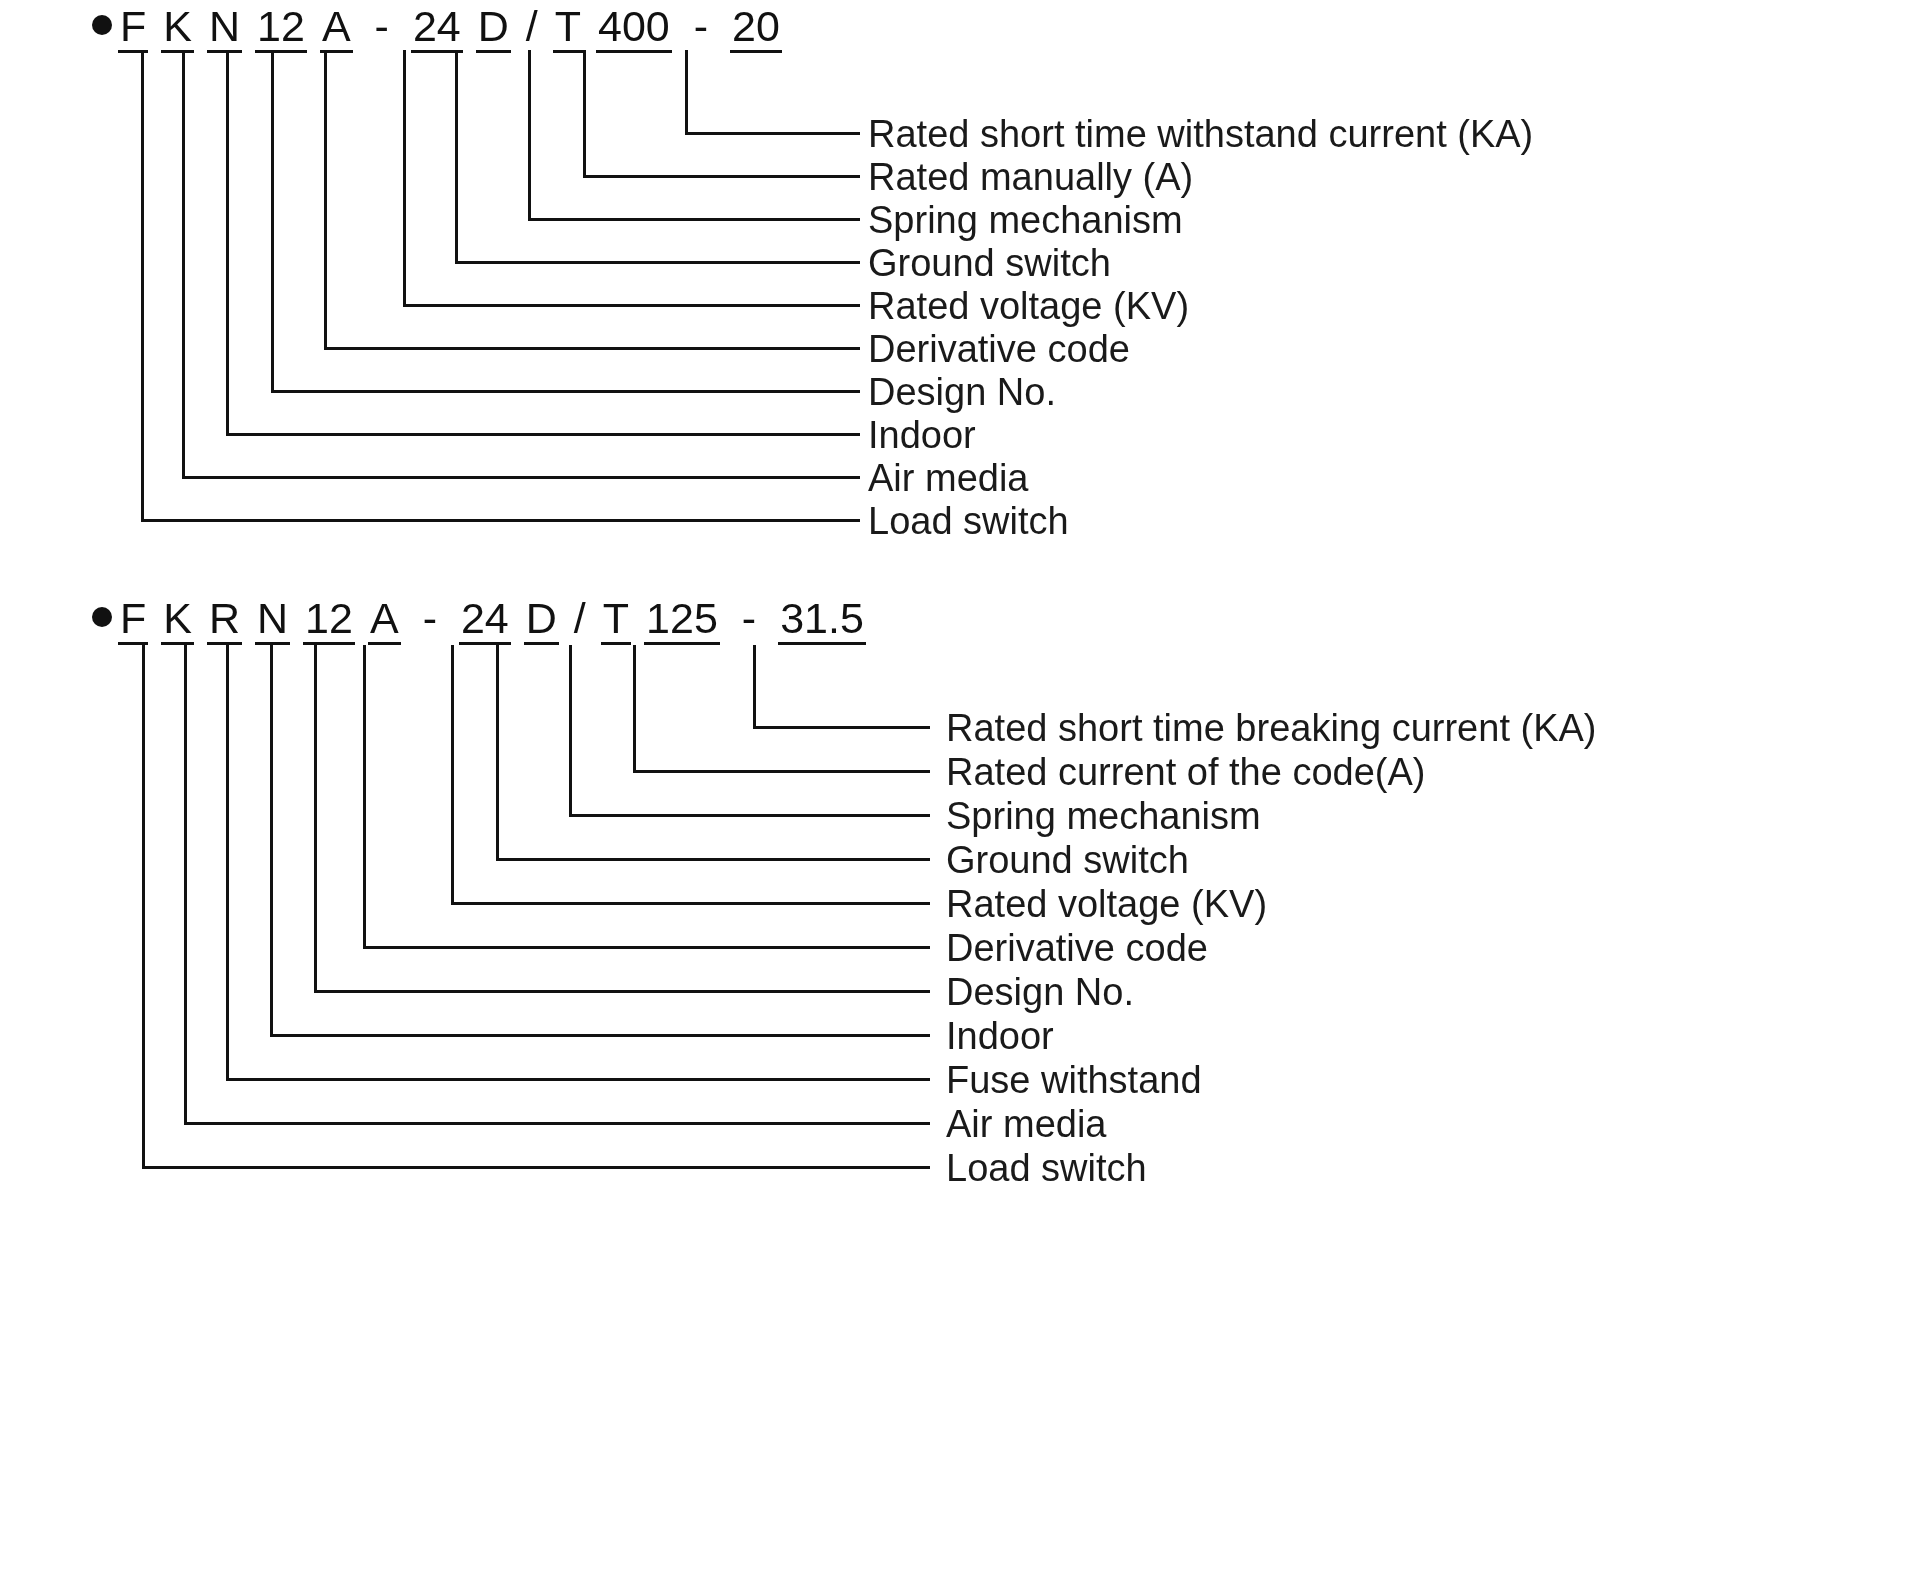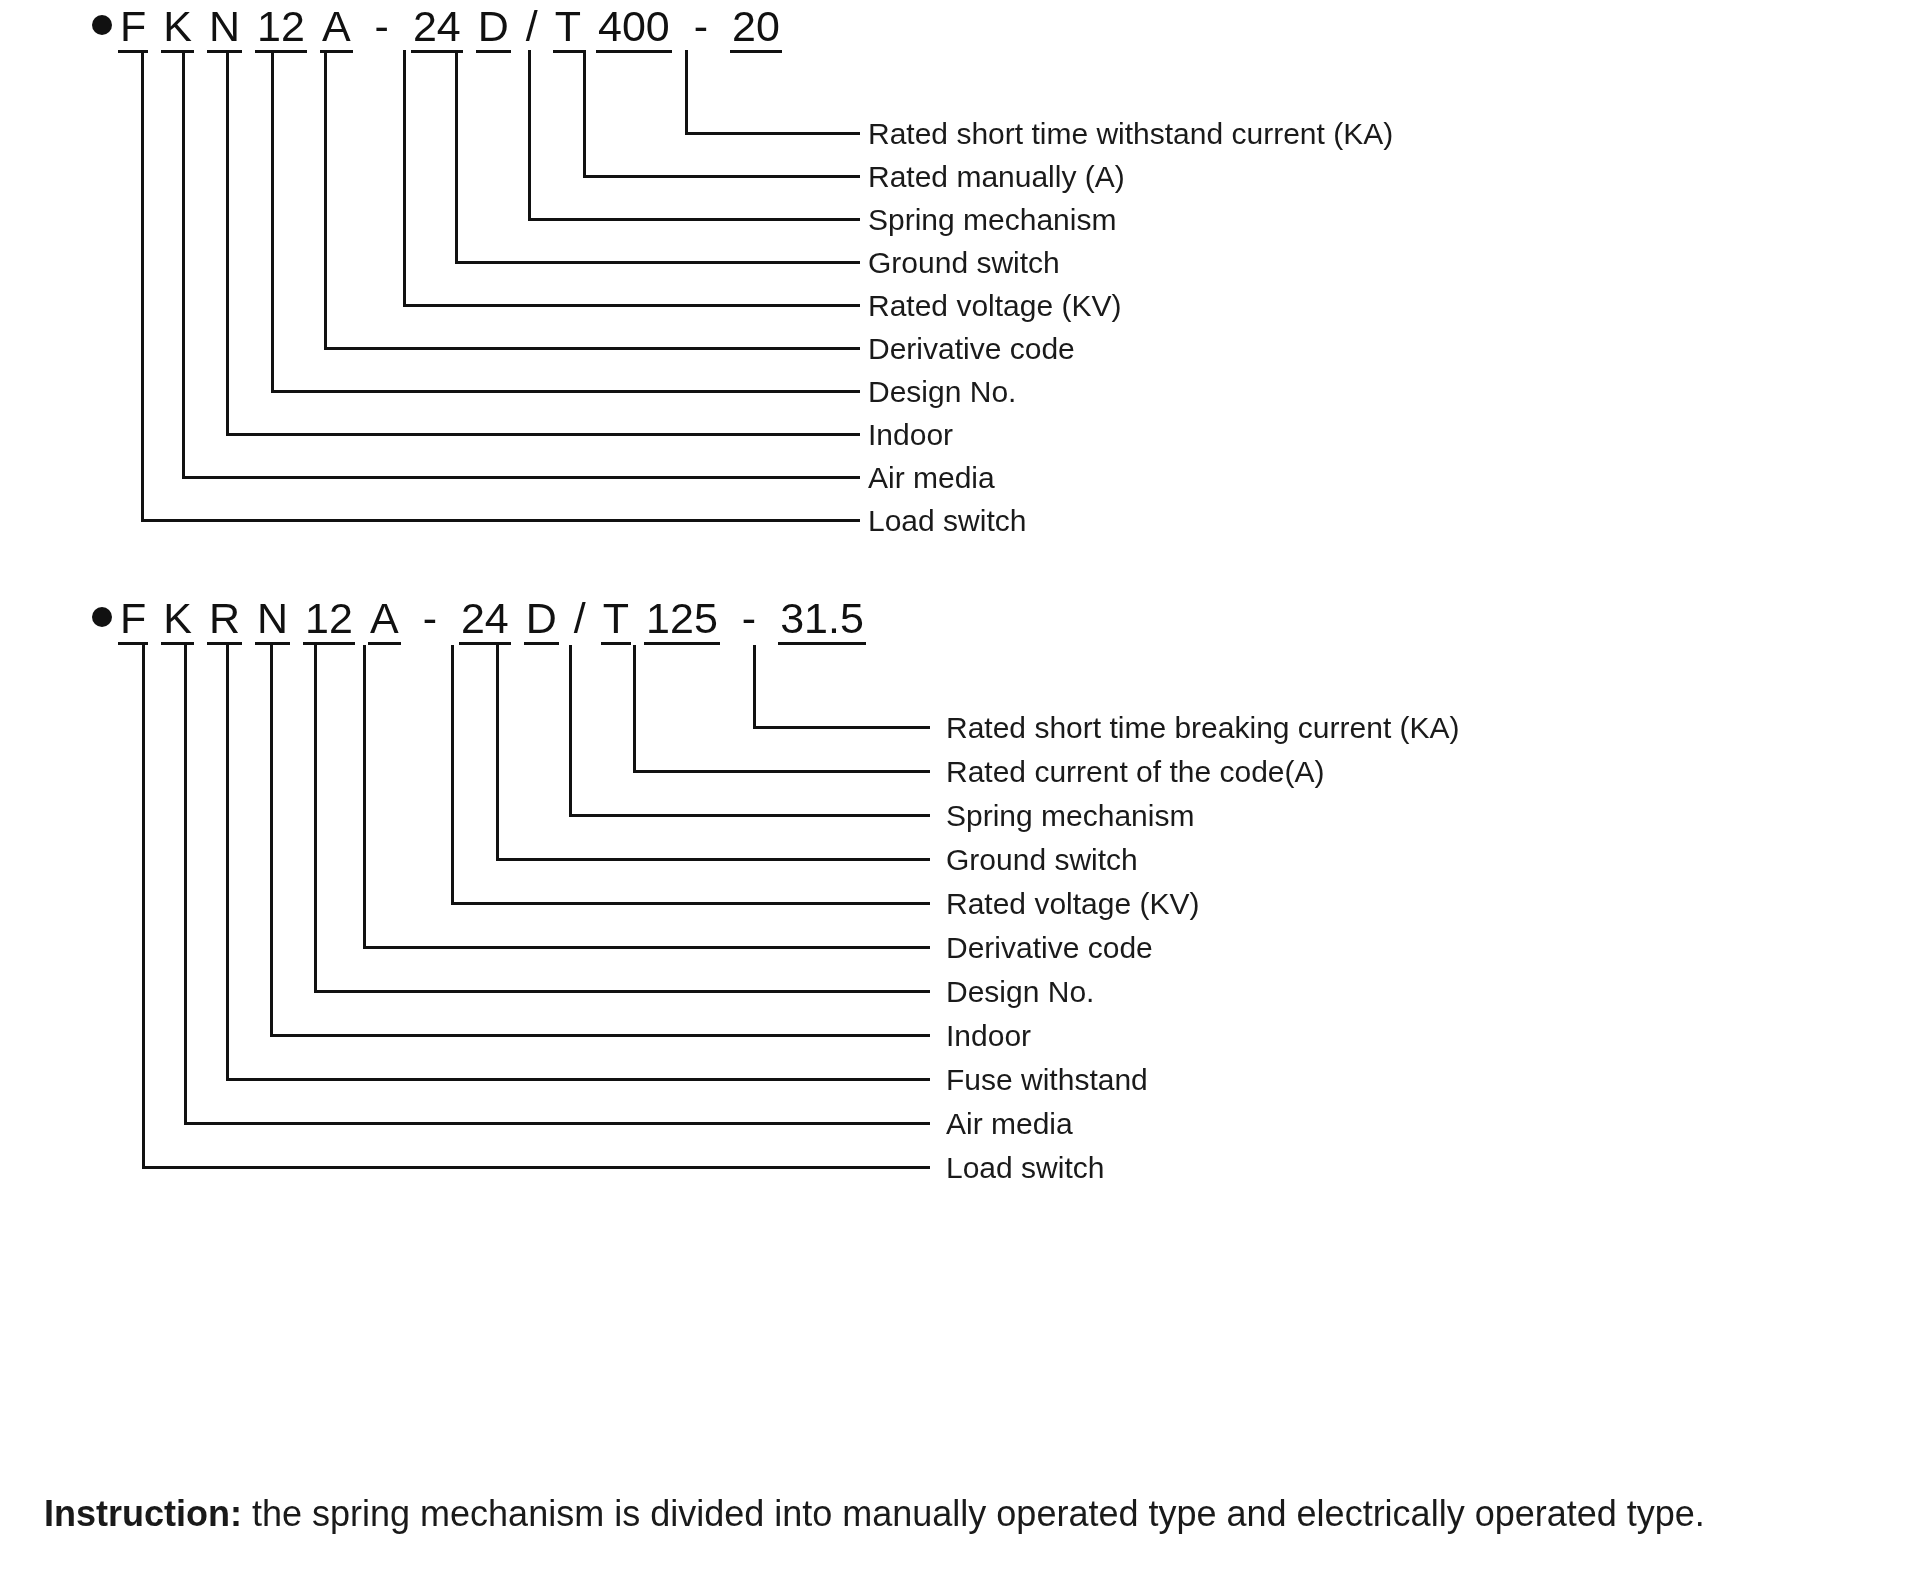--- a/index.html
+++ b/index.html
@@ -65,21 +65,21 @@
     left: 0;
     top: 0;
     width: 1920px;
     height: 1584px;
     pointer-events: none;
   }
 
   
   .label {
     position: absolute;
-    font-size: 30px;
+    font-size: 38px;
     line-height: 42px;
     color: #1a1a1a;
     white-space: nowrap;
   }
   .labels-1 .label { left: 868px; }
   .labels-2 .label { left: 938px; margin-left: 8px; }
 
   
   .note {
     position: absolute;
@@ -229,17 +229,14 @@
     <div class="label" style="top:839px">Ground switch</div>
     <div class="label" style="top:883px">Rated voltage (KV)</div>
     <div class="label" style="top:927px">Derivative code</div>
     <div class="label" style="top:971px">Design No.</div>
     <div class="label" style="top:1015px">Indoor</div>
     <div class="label" style="top:1059px">Fuse withstand</div>
     <div class="label" style="top:1103px">Air media</div>
     <div class="label" style="top:1147px">Load switch</div>
   </div>
 
-  <div class="note">
-    <b>Instruction:</b><span> the spring mechanism is divided into manually operated type and electrically operated type.</span>
-  </div>
 
 </div>
 
 </body></html>

